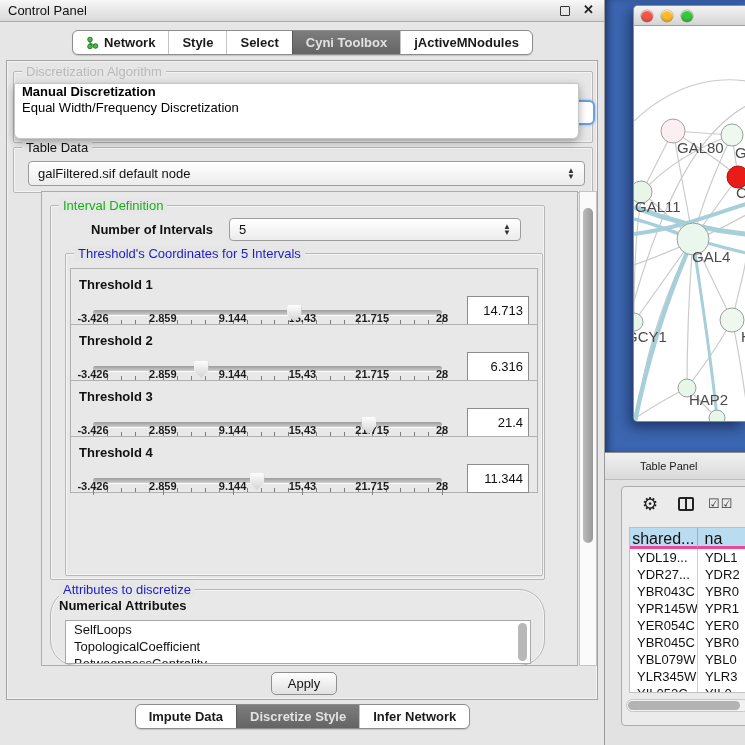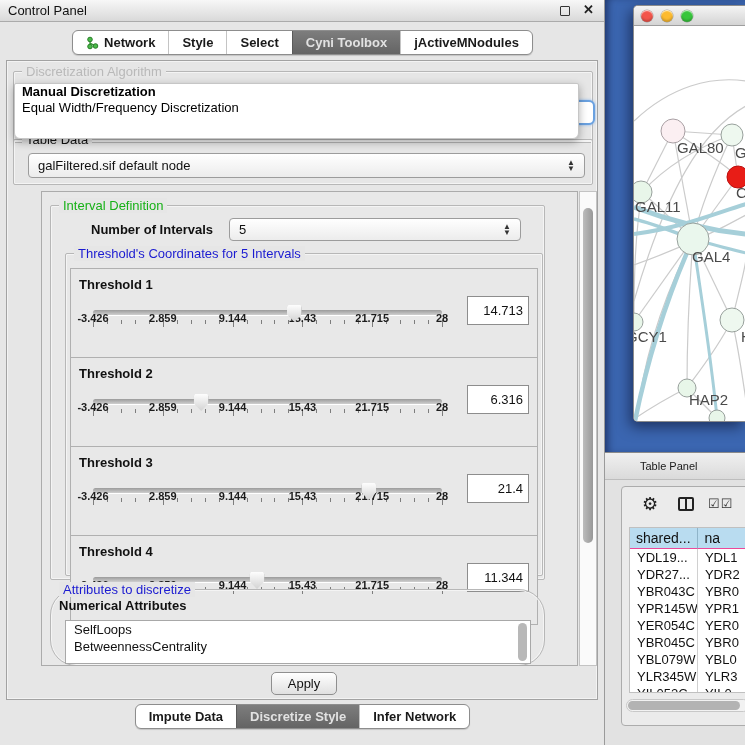--- a/index.html
+++ b/index.html
@@ -30,35 +30,35 @@
   .fs-legend.faint { color:#b9b9b9; }
 
   .algo-fs { left:6px; top:10px; width:580px; height:72px; }
   .combo-ring { position:absolute; left:560px; top:39px; width:28px; height:25px; background:#fff; border:2px solid #6aa1e0; border-radius:0 6px 6px 0; box-shadow:0 0 3px #86b4ea; z-index:2; }
 
   .popup { position:absolute; left:7px; top:22px; width:565px; height:56px; background:#fff; border:1px solid #c6c6c6; border-radius:2px 2px 6px 6px; box-shadow:0 3px 9px rgba(0,0,0,.32); z-index:5; font-size:13px; }
   .popup-hint { text-align:center; color:#a2a2a2; padding-top:4px; height:19px; }
   .popup-opt { padding:0 7px; height:16px; line-height:16px; color:#000; white-space:nowrap; }
   .popup-opt.bold { font-weight:bold; }
 
-  .td-fs { left:6px; top:78px; width:580px; height:46px; }
+  .td-fs { left:6px; top:86px; width:580px; height:46px; }
   .combo { position:absolute; display:flex; align-items:center; padding:0 9px; background:linear-gradient(#ffffff,#ececec); border:1px solid #9c9c9c; border-radius:4px; font-size:13px; color:#111; }
   .spin { margin-left:auto; display:flex; flex-direction:column; align-items:center; font-size:8px; line-height:5.5px; color:#333; padding-left:6px; }
   .td-combo { left:14px; top:13px; width:557px; height:25px; }
 
   .viewport { position:absolute; left:34px; top:130px; width:537px; height:475px; border:1px solid #ababab; background:#e8e8e8; overflow:hidden; }
   .main-scrollbar { position:absolute; left:572px; top:130px; width:18px; height:475px; background:#fafafa; border:1px solid #c3c3c3; }
   .ms-thumb { position:absolute; left:3px; top:16px; width:10px; height:335px; background:linear-gradient(90deg,#bcbcbc,#989898); border-radius:5px; }
 
   .interval-fs { left:8px; top:13px; width:495px; height:375px; }
   .noi-label { position:absolute; left:40px; top:16px; font-size:13px; font-weight:bold; color:#111; }
   .noi-combo { left:178px; top:12px; width:292px; height:23px; }
 
   .thresh-fs { left:14px; top:47px; width:478px; height:323px; }
-  .trow { position:relative; margin:0 4px; height:90px; border:1px solid #b0b0b0; background:#e8e8e8; }
+  .trow { position:relative; margin:0 4px; height:57px; border:1px solid #b0b0b0; background:#e8e8e8; }
   #thresholds { position:absolute; left:0; top:14px; right:0; }
   .trow + .trow { margin-top:-1px; }
   .tlabel { position:absolute; left:8px; top:8px; font-size:13px; font-weight:bold; color:#111; }
   .slider { position:absolute; left:22px; top:36px; width:349px; height:36px; }
   .track { position:absolute; left:0; right:0; top:5px; height:5px; border-radius:3px; background:linear-gradient(#9b9b9b,#cfcfcf); box-shadow:0 1px 0 #fff; }
   .thumb { position:absolute; top:0; width:15px; height:17px; transform:translateX(-50%); background:linear-gradient(#fdfdfd,#d3d3d3); clip-path:polygon(10% 0,90% 0,100% 15%,100% 55%,50% 100%,0 55%,0 15%); filter:drop-shadow(0 0 1px #777); }
   .ticks { position:absolute; left:0; right:0; top:13px; height:9px; }
   .tick { position:absolute; width:1px; background:#7d7d7d; }
   .tick.major { top:2px; height:7px; }
   .tick.minor { top:2px; height:4px; }
@@ -91,21 +91,21 @@
   .tp-toolbar { position:absolute; left:0; top:4px; width:100%; height:28px; }
   .gear-ic { position:absolute; left:20px; top:2px; font-size:18px; color:#222; }
   .col-ic { position:absolute; left:56px; top:6px; width:16px; height:14px; border:2px solid #222; border-radius:2px; }
   .col-ic::after { content:""; position:absolute; left:5px; top:0; width:2px; height:10px; background:#222; }
   .checks-ic { position:absolute; left:86px; top:5px; font-size:13px; color:#333; letter-spacing:1px; }
   .tp-tablewrap { position:absolute; left:7px; top:40px; width:122px; height:166px; overflow:hidden; background:#fff; border:1px solid #c0c0c0; border-right:none; }
   .tp-row { display:flex; }
   .tp-cell { font-size:13px; color:#111; height:17px; line-height:17px; white-space:nowrap; overflow:hidden; }
   .tp-cell.c1 { width:77px; padding-left:7px; border-right:1px solid #d0d0d0; }
   .tp-cell.c2 { width:60px; padding-left:7px; }
-  .tp-hrow .tp-cell { height:21px; line-height:21px; font-size:14px; background:var(--header_cell); border-bottom:1px solid #ec4899; }
+  .tp-hrow .tp-cell { height:21px; line-height:21px; font-size:16px; background:var(--header_cell); border-bottom:3px solid #ec4899; }
   .tp-hrow .c1 { text-align:center; padding-left:0; border-right:1px solid #8fb4c9; }
   .tp-hscroll { position:absolute; left:4px; top:212px; width:124px; height:13px; background:#f2f2f2; border:1px solid #c8c8c8; border-radius:7px; }
   .tp-hthumb { position:absolute; left:1px; top:1px; width:112px; height:9px; background:#b3b3b3; border-radius:5px; }
 </style>
 </head>
 <body>
 
 <div class="screen">
 
   <div class="control-panel">
@@ -360,20 +360,21 @@
               </div>
           </div>
         </div>
 
         <div class="fs attrs-fs">
           <span class="fs-legend blue">Attributes to discretize</span>
           <div class="attrs-sub">Numerical Attributes</div>
           <div class="listbox">
             <div id="attr-items">
                 <div class="attr-item">SelfLoops</div>
+                <div class="attr-item">TopologicalCoefficient</div>
                 <div class="attr-item">BetweennessCentrality</div>
               </div>
             <div class="list-thumb"></div>
           </div>
         </div>
       </div>
 
       <div class="main-scrollbar">
         <div class="ms-thumb"></div>
       </div>

